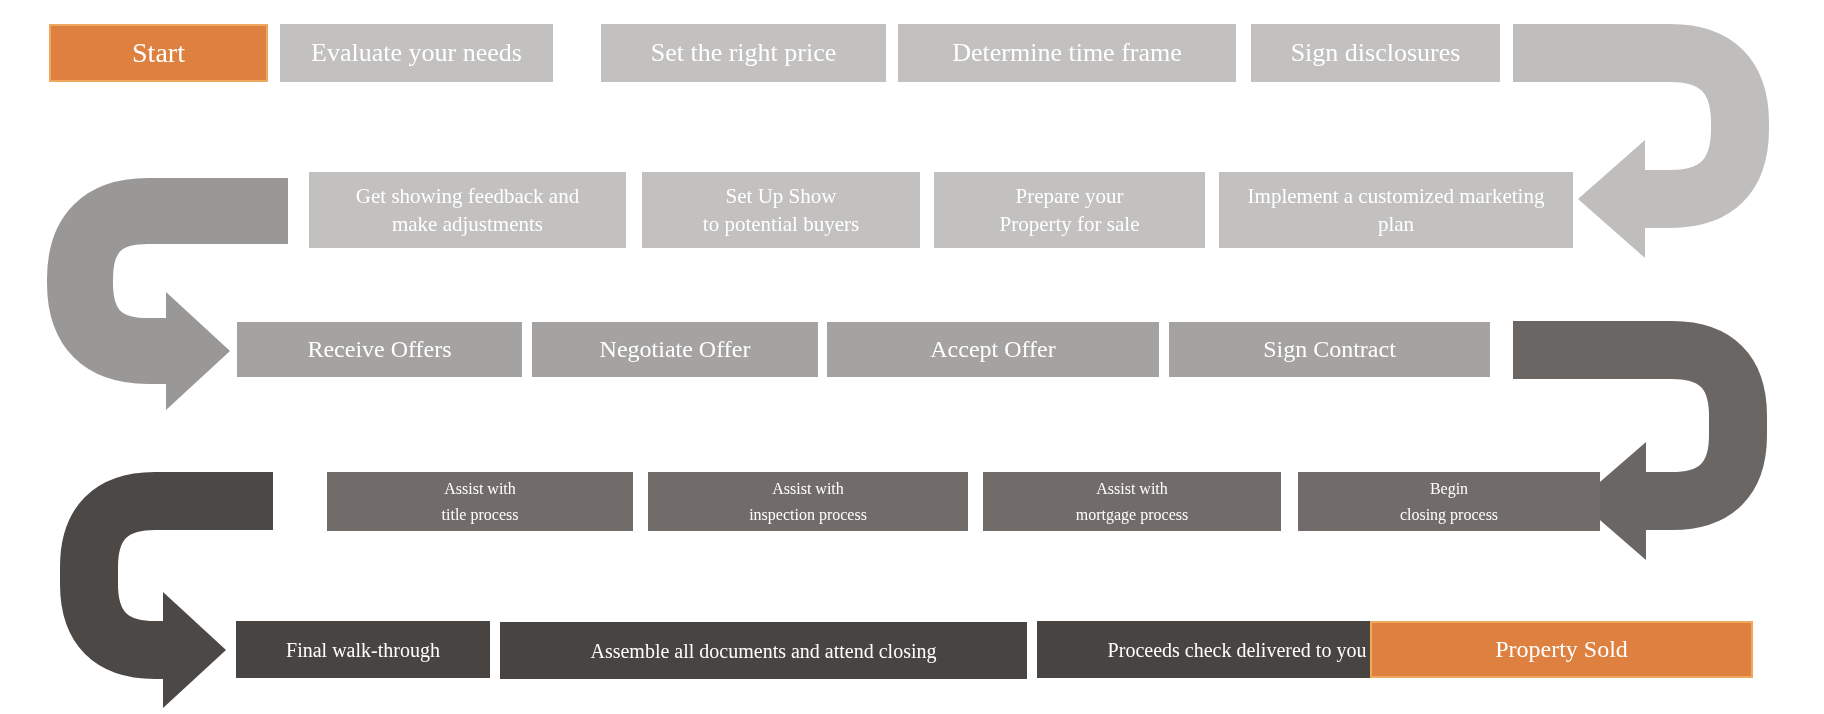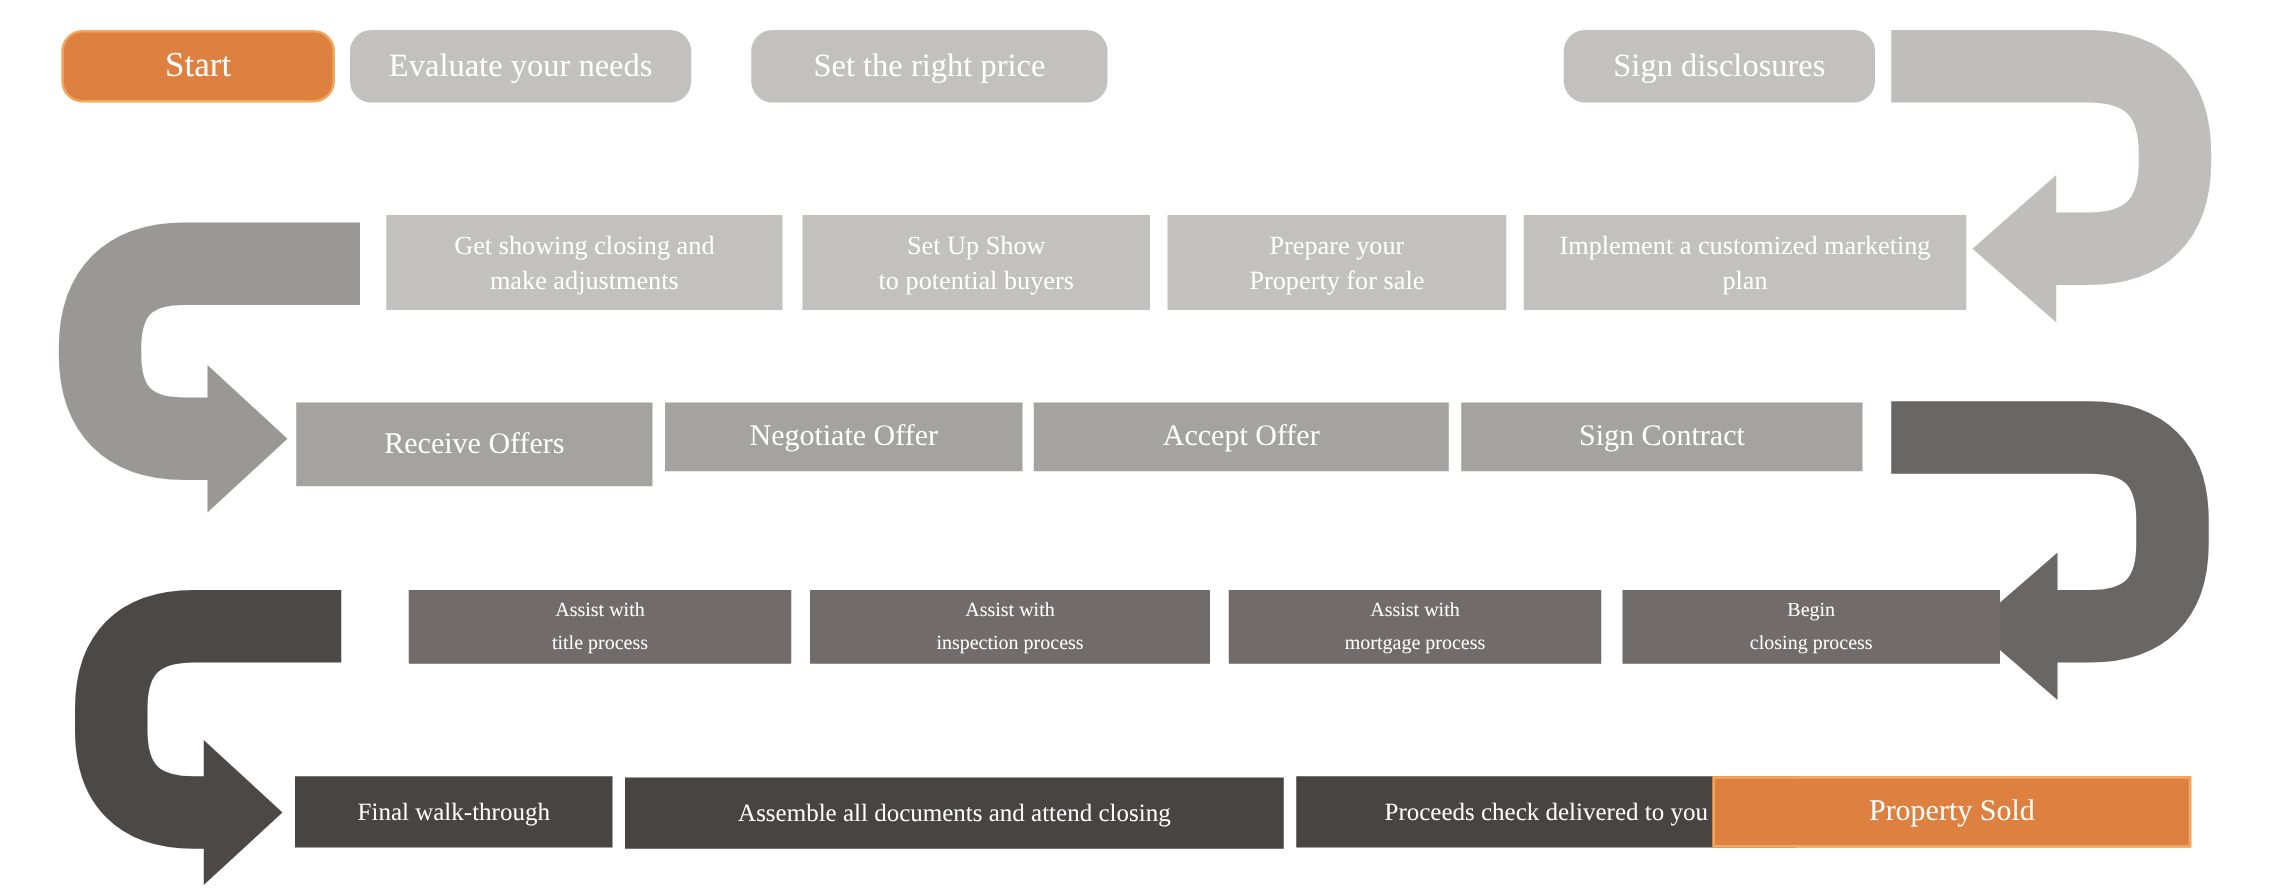--- a/index.html
+++ b/index.html
@@ -13,21 +13,21 @@
   #arrow-layer{position:absolute;left:0;top:0;}
   .node{
     position:absolute;
     display:flex;align-items:center;justify-content:center;
     text-align:center;
     color:#ffffff;
     white-space:pre-line;
     box-sizing:border-box;
     line-height:1.3;
   }
-  .r1{background:#C2C1C0;font-size:26px;border-radius:17px;}
+  .r1{background:#C2C1C0;font-size:26px;}
   .r2{background:#C2C1C0;font-size:21px;line-height:1.35;}
   .r3{background:#A5A3A1;font-size:24px;}
   .r4{background:#716C69;font-size:16px;line-height:1.6;margin-left:37px;}
   .r5{background:#484442;font-size:20px;}
   .accent{background:#DE8140;border:2px solid #F0A85C;}
   .accent.r1{font-size:28px;}
   .accent.r5{font-size:24px;}
 </style>
 </head>
 <body>
@@ -53,32 +53,33 @@
 
     <g>
       <path d="M 273 501 L 155 501 Q 89 501 89 567 L 89 584 Q 89 650 155 650 L 164 650" fill="none" stroke-width="58" stroke="#4B4846"></path>
       <polygon points="226,650 163,592 163,708" fill="#4B4846"></polygon>
     </g>
   </svg>
 
   <div class="node r1 accent" style="left:49px;top:24px;width:219px;height:58px">Start</div>
   <div class="node r1" style="left:280px;top:24px;width:273px;height:58px">Evaluate your needs</div>
   <div class="node r1" style="left:601px;top:24px;width:285px;height:58px">Set the right price</div>
+  <div class="node r1" style="left:898px;top:24px;width:338px;height:58px">Determine time frame</div>
   <div class="node r1" style="left:1251px;top:24px;width:249px;height:58px">Sign disclosures</div>
 
-  <div class="node r2" style="left:309px;top:172px;width:317px;height:76px">Get showing closing and
+  <div class="node r2" style="left:309px;top:172px;width:317px;height:76px">Get showing feedback and
 make adjustments</div>
   <div class="node r2" style="left:642px;top:172px;width:278px;height:76px">Set Up Show
 to potential buyers</div>
   <div class="node r2" style="left:934px;top:172px;width:271px;height:76px">Prepare your
 Property for sale</div>
   <div class="node r2" style="left:1219px;top:172px;width:354px;height:76px">Implement a customized marketing
 plan</div>
 
-  <div class="node r3" style="left:237px;top:322px;width:285px;height:67px">Receive Offers</div>
+  <div class="node r3" style="left:237px;top:322px;width:285px;height:55px">Receive Offers</div>
   <div class="node r3" style="left:532px;top:322px;width:286px;height:55px">Negotiate Offer</div>
   <div class="node r3" style="left:1169px;top:322px;width:321px;height:55px">Sign Contract</div>
   <div class="node r3" style="left:827px;top:322px;width:332px;height:55px">Accept Offer</div>
 
   <div class="node r4" style="left:290px;top:472px;width:306px;height:59px">Assist with
 title process</div>
   <div class="node r4" style="left:611px;top:472px;width:320px;height:59px">Assist with
 inspection process</div>
   <div class="node r4" style="left:946px;top:472px;width:298px;height:59px">Assist with
 mortgage process</div>

